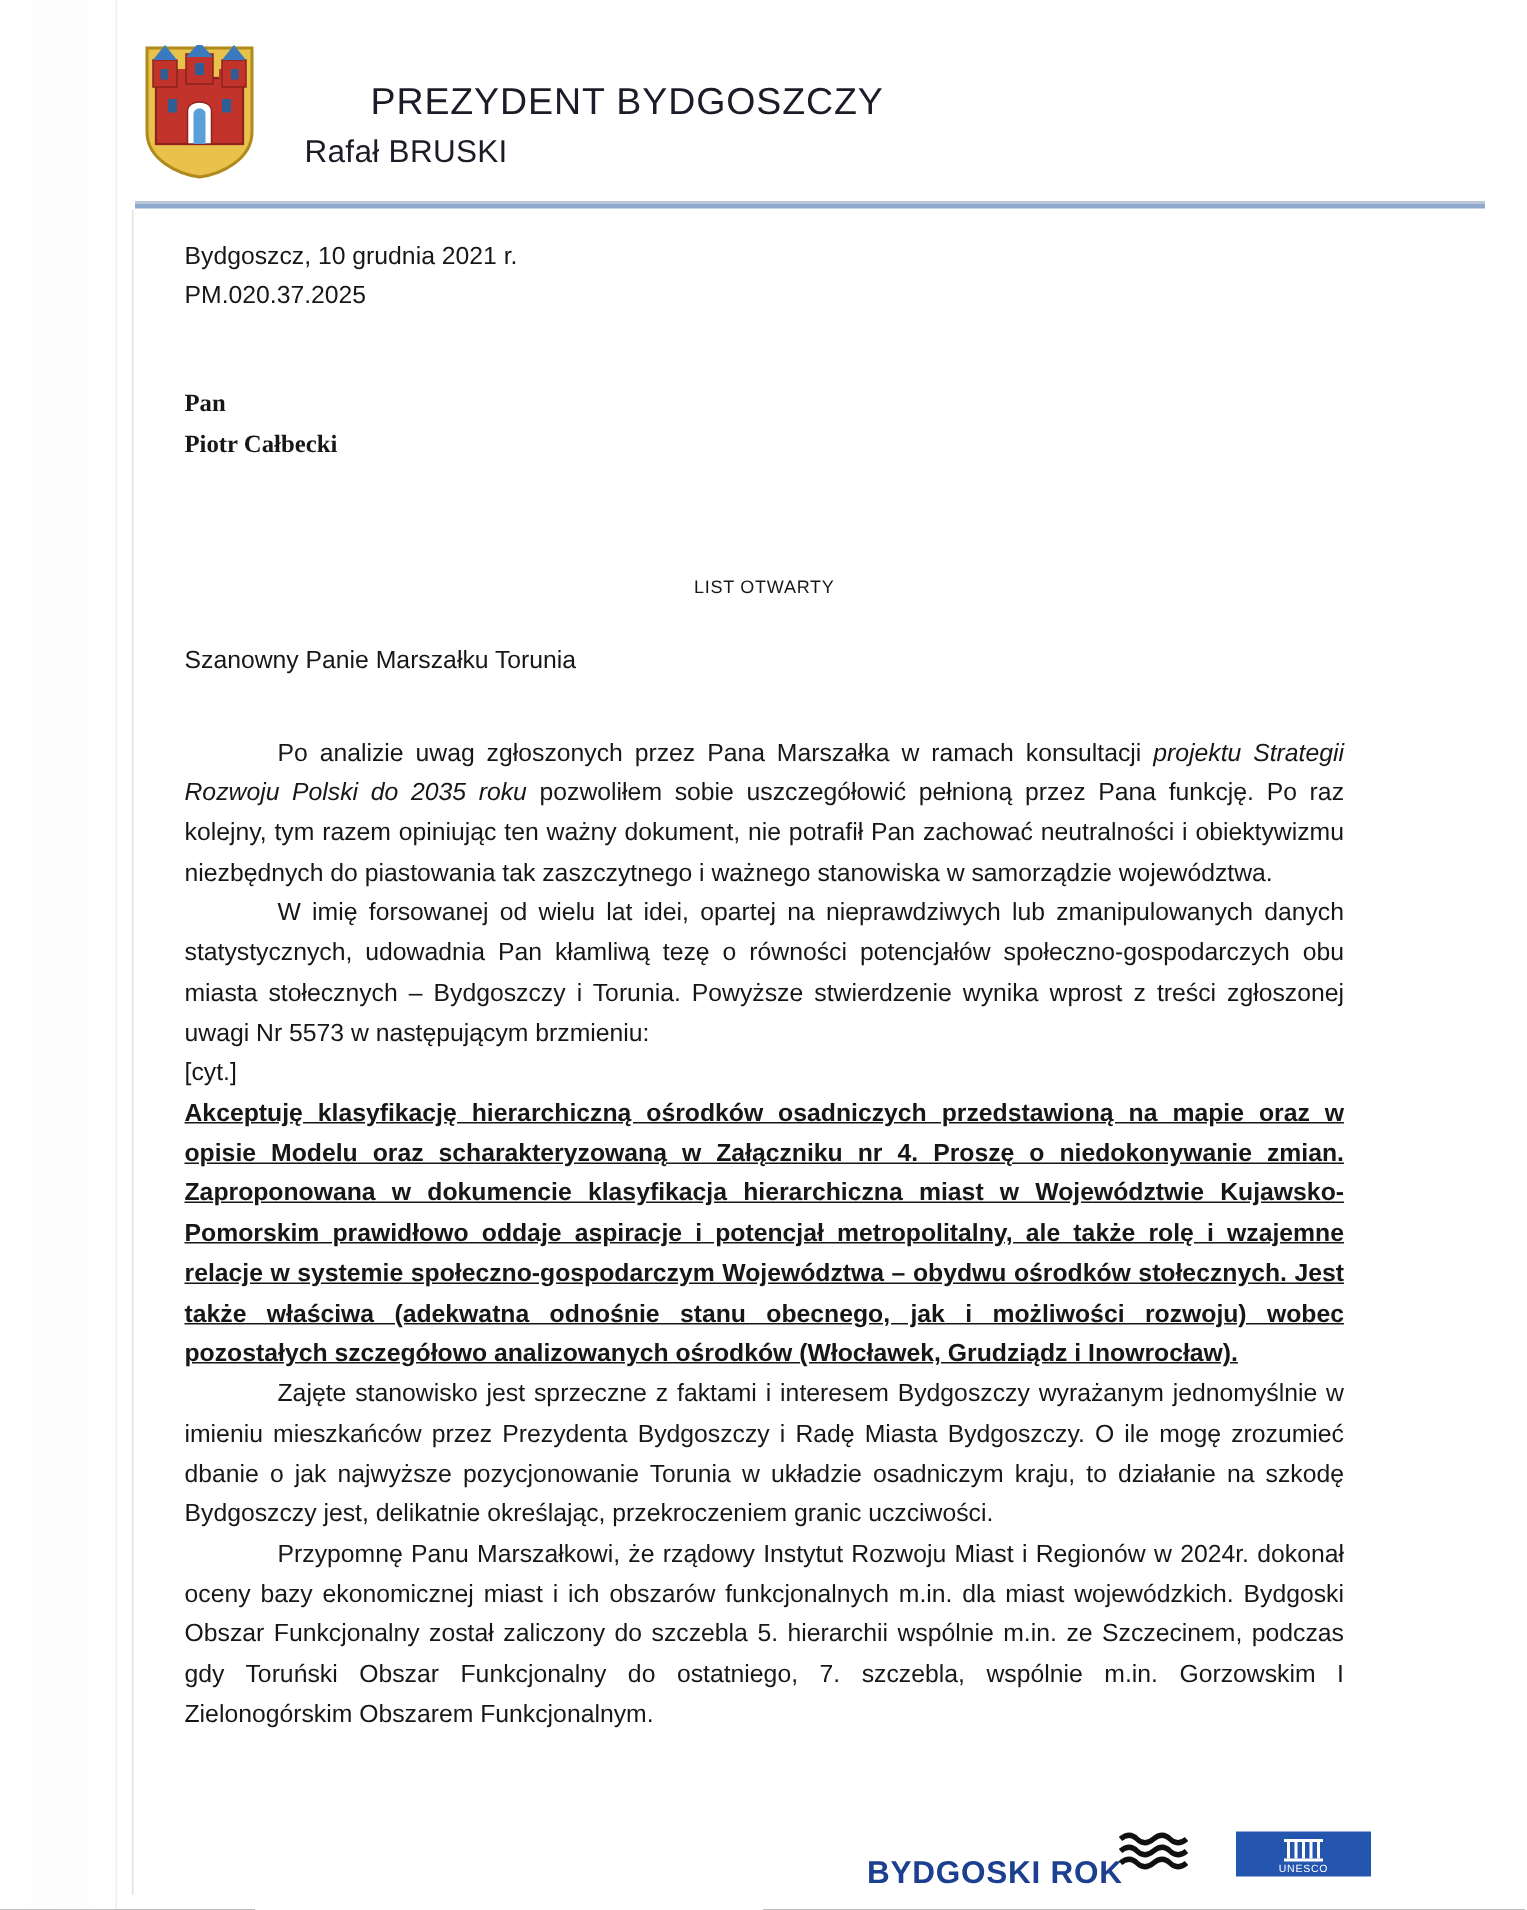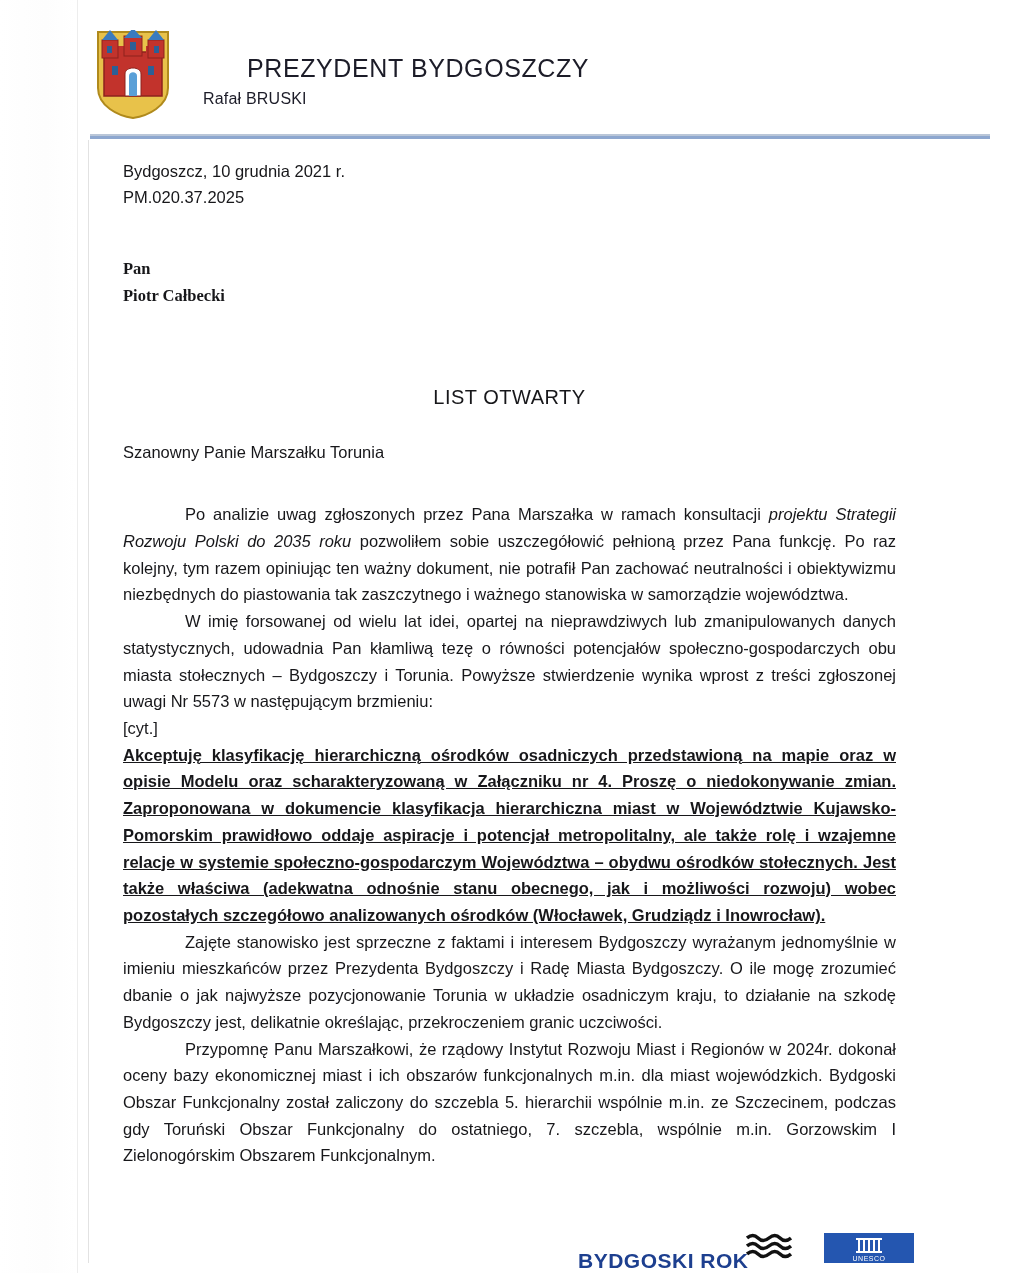--- a/index.html
+++ b/index.html
@@ -62,21 +62,21 @@
   }
   .office {
     font-size: 25px;
     letter-spacing: 0.6px;
     color: #1c1c28;
     font-weight: 400;
     line-height: 1.1;
     margin-left: 44px;
   }
   .official-name {
-    font-size: 16px;
+    font-size: 21px;
     color: #1c1c28;
     margin-top: 7px;
     letter-spacing: 0.2px;
   }
   .header-rule {
     position: absolute;
     left: 90px;
     top: 134px;
     width: 900px;
     height: 2px;
@@ -103,21 +103,21 @@
   }
   .meta-line { white-space: pre; }
   .block-gap-lg { height: 46px; }
   .block-gap-md { height: 26px; }
 
   .addressee { font-weight: bold; line-height: 1.62; font-family: Liberation Serif, serif; }
 
   .doc-title {
     text-align: center;
     letter-spacing: 0.5px;
-    font-size: 20px;
+    font-size: 12px;
   }
 
   .salutation { }
 
   p.para {
     margin: 0;
     text-align: justify;
     text-justify: inter-word;
     text-indent: 62px;
     line-height: 1.62;
@@ -130,21 +130,21 @@
     text-indent: 0;
     line-height: 1.62;
     text-decoration: underline;
   }
   .ital { font-style: italic; }
 
   
   .footer {
     position: absolute;
     left: 0;
-    bottom: 0;
+    bottom: 12px;
     width: 1018px;
     height: 40px;
   }
   .footer-text {
     position: absolute;
     left: 578px;
     bottom: 0px;
     font-size: 21px;
     font-weight: bold;
     color: #1d3f8f;

